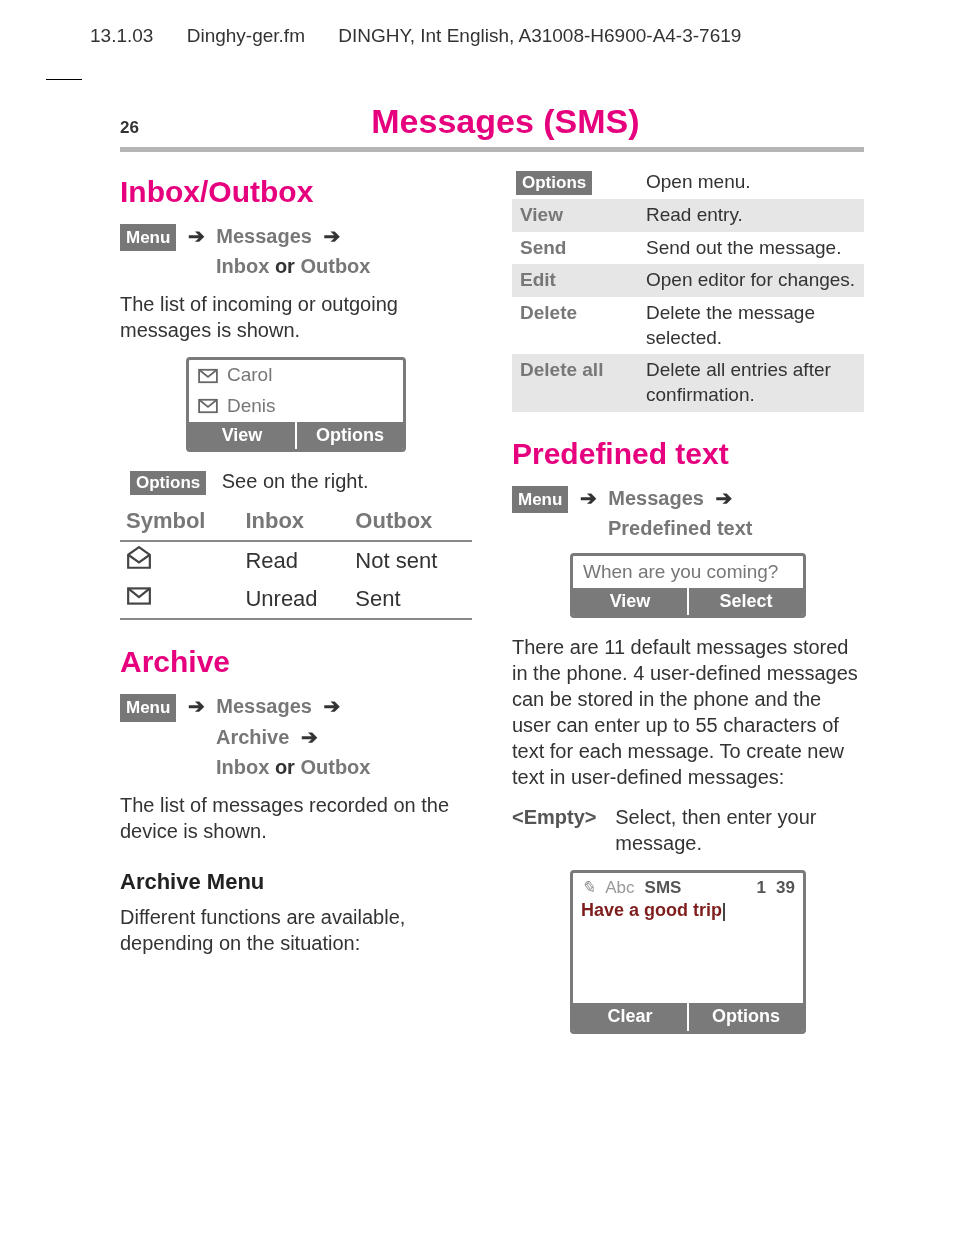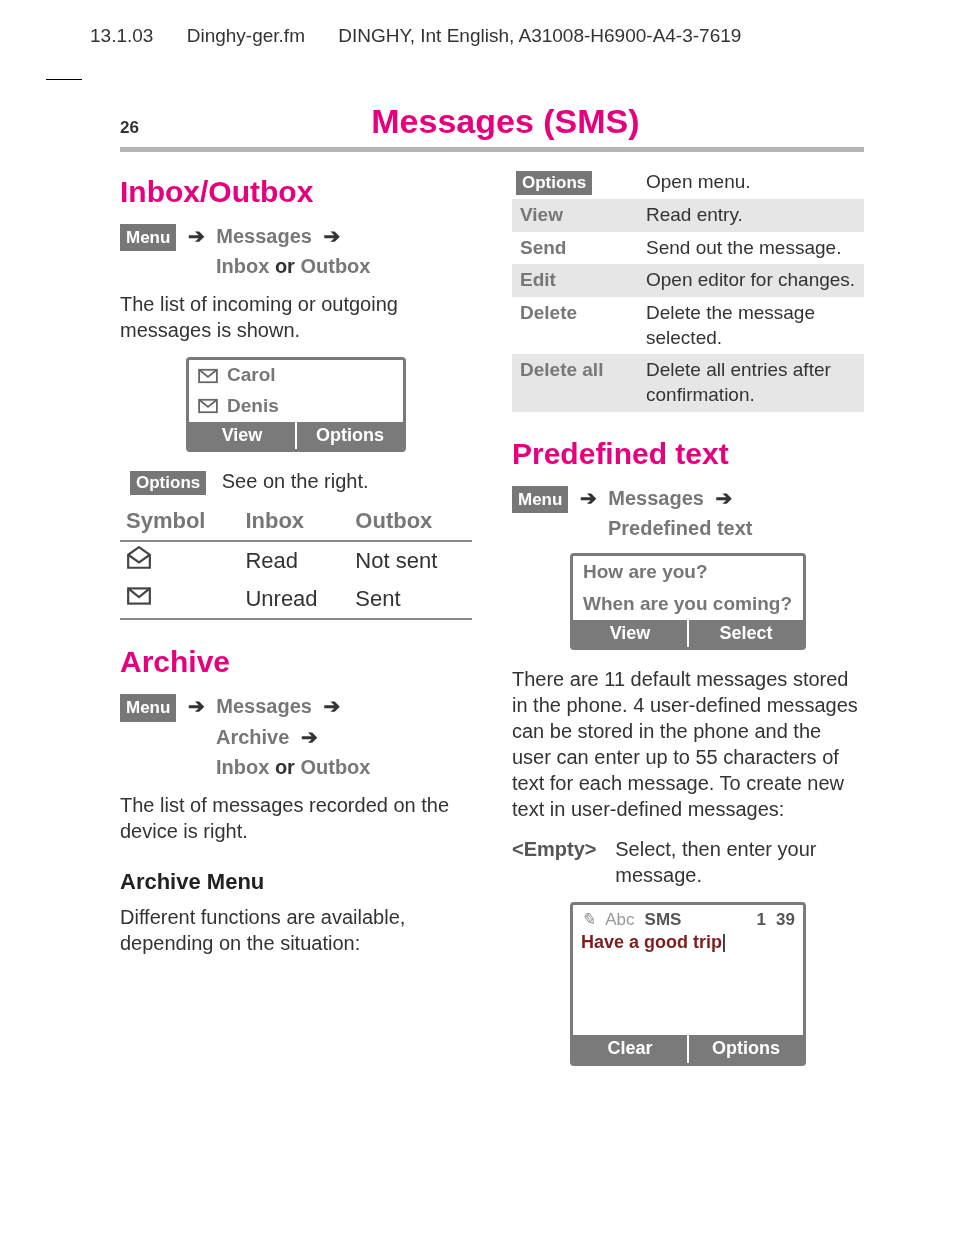--- a/index.html
+++ b/index.html
@@ -98,21 +98,21 @@
   .phone-box-editor { width:230px; }
   .p-row {
     display:flex;
     align-items:center;
     gap:8px;
     padding:3px 8px;
   }
   .p-row + .p-row .p-text { }
   .p-row.highlight { border:2px solid #7a7a7a; margin:2px; border-radius:2px;}
   .p-text { font-weight:bold; color:#555; font-size:19px; }
-  .p-text-dim { font-weight:bold; color:#777; font-size:19px;}
+  .p-text-dim { font-weight:normal; color:#777; font-size:19px;}
   .p-softbar {
     display:flex;
     background:#7a7a7a;
   }
   .p-softbar div {
     flex:1;
     text-align:center;
     color:#fff;
     font-weight:bold;
     font-size:18px;
@@ -294,21 +294,21 @@
         <b class="bold-grey">Archive</b>
         <span class="arrow">➔</span>
       </span>
       <span class="indent">
         <b class="bold-grey">Inbox</b>
         <b> or </b>
         <b class="bold-grey">Outbox</b>
       </span>
     </div>
 
-    <p class="body">The list of messages recorded on the device is right.</p>
+    <p class="body">The list of messages recorded on the device is shown.</p>
 
     <h3 class="sub">Archive Menu</h3>
     <p class="body">Different functions are available, depending on the situation:</p>
   </div>
 
   <div class="col">
 
     <table class="options-table">
       <tbody>
           <tr class="options-menu-row">
@@ -346,23 +346,20 @@
       <span class="softkey-chip">Menu</span>
       <span class="arrow">➔</span>
       <span class="bold-grey">Messages</span>
       <span class="arrow">➔</span>
       <span class="indent">
         <b class="bold-grey">Predefined text</b>
       </span>
     </div>
 
     <div class="phone-box phone-box-narrow predef-list">
-      <div class="p-row">
-        <span class="p-text-dim">How are you?</span>
-      </div>
       <div class="p-row">
         <span class="p-text-dim">When are you coming?</span>
       </div>
       <div class="p-softbar">
         <div>View</div>
         <div class="divider"></div>
         <div>Select</div>
       </div>
     </div>
 

